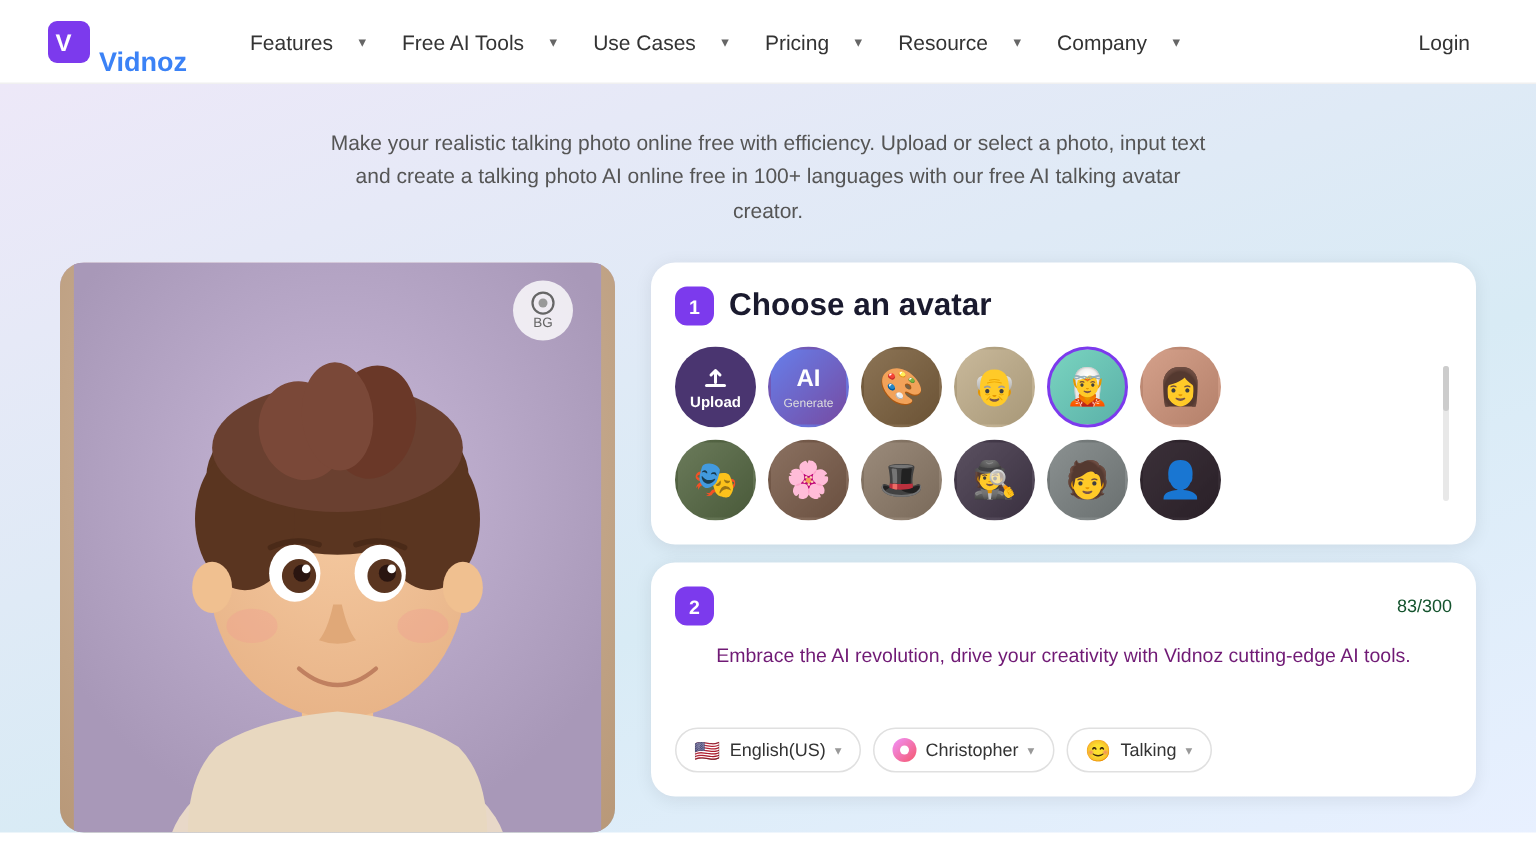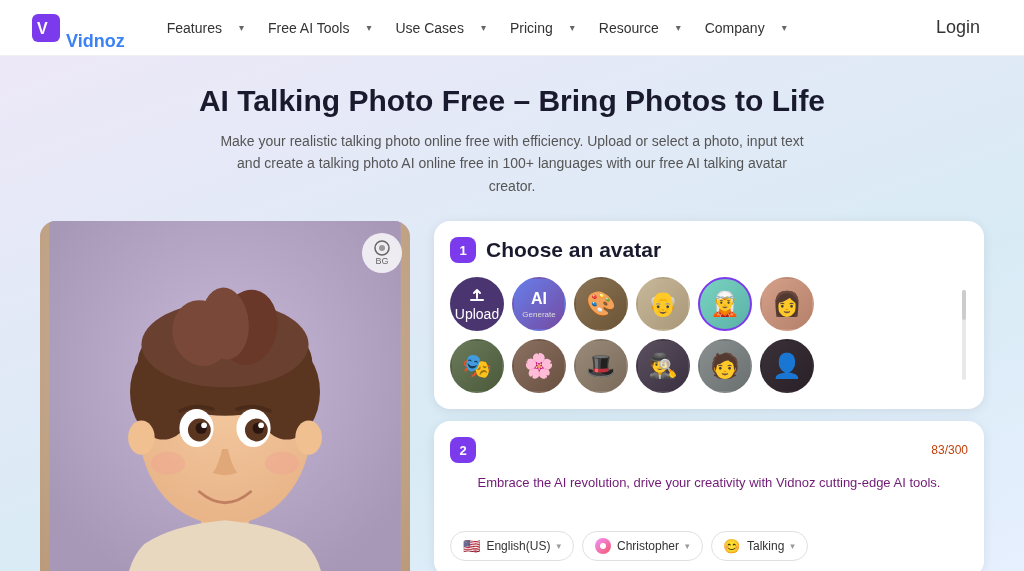--- a/index.html
+++ b/index.html
@@ -10,21 +10,21 @@
       display: flex; align-items: center; padding: 0 32px; height: 56px;
       border-bottom: 1px solid #f0f0f0; background: #fff; position: relative; z-index: 10;
     }
     .logo { display: flex; align-items: center; gap: 6px; margin-right: 32px; text-decoration: none; }
     .logo-icon { width: 28px; height: 28px; }
     .logo-text { font-size: 18px; font-weight: 700; color: #3b82f6; margin-top: 28px; }
     .nav-links { display: flex; align-items: center; gap: 4px; flex: 1; }
     .nav-item { display: flex; align-items: center; gap: 17px; padding: 6px 10px; font-size: 14px; color: #333; cursor: pointer; white-space: nowrap; }
     .chevron { font-size: 10px; color: #666; }
     .nav-actions { display: flex; align-items: center; gap: 12px; }
-    .btn-login { font-size: 18px; color: #333; cursor: pointer; padding: 6px 12px; }
+    .btn-login { font-size: 14px; color: #333; cursor: pointer; padding: 6px 12px; }
     .btn-create { background: #7c3aed; color: #fff; border: none; border-radius: 24px; padding: 8px 18px; font-size: 14px; cursor: pointer; display: flex; align-items: center; gap: 6px; white-space: nowrap; }
 
     
     .hero { background: linear-gradient(135deg, #e8e0f8 0%, #d8eef8 50%, #f0f4ff 100%); padding: 28px 40px 0; text-align: center; }
     .hero h1 { font-size: 30px; font-weight: 800; color: #1a1a2e; margin-bottom: 12px; }
     .hero p { font-size: 14px; color: #555; max-width: 600px; margin: 0 auto 24px; line-height: 1.6; }
 
     
     .content-row { display: flex; gap: 24px; align-items: flex-start; }
 
@@ -32,40 +32,40 @@
     .avatar-preview {
       width: 370px; min-width: 370px; height: 380px; border-radius: 16px; overflow: hidden;
       background: linear-gradient(160deg, #c8b8e8 0%, #b8d4e8 100%);
       position: relative; flex-shrink: 0;
     }
     .avatar-img-placeholder {
       width: 100%; height: 100%;
       background: radial-gradient(ellipse at 50% 30%, #e8d8c8 0%, #d4b8a0 30%, #c4a88c 60%, #b89878 100%);
       position: relative; overflow: hidden;
     }
-    .bg-btn { position: absolute; top: 12px; right: 8px; background: rgba(255,255,255,0.8); border-radius: 50%; width: 40px; height: 40px; display: flex; align-items: center; justify-content: center; font-size: 10px; color: #666; flex-direction: column; cursor: pointer; }
+    .bg-btn { position: absolute; top: 12px; right: 28px; background: rgba(255,255,255,0.8); border-radius: 50%; width: 40px; height: 40px; display: flex; align-items: center; justify-content: center; font-size: 10px; color: #666; flex-direction: column; cursor: pointer; }
 
     
     .right-panel { flex: 1; display: flex; flex-direction: column; gap: 12px; }
 
     
     .step-card { background: #fff; border-radius: 16px; padding: 16px; box-shadow: 0 2px 12px rgba(0,0,0,0.08); }
     .step-header { display: flex; align-items: center; gap: 10px; margin-bottom: 14px; }
     .step-num { width: 26px; height: 26px; background: #7c3aed; color: #fff; border-radius: 8px; display: flex; align-items: center; justify-content: center; font-size: 13px; font-weight: 700; flex-shrink: 0; }
     .step-title { font-size: 21px; font-weight: 600; color: #1a1a2e; }
     .avatar-item { width: 54px; height: 54px; border-radius: 50%; overflow: hidden; cursor: pointer; border: 2px solid transparent; flex-shrink: 0; }
     .avatar-item.active { border-color: #7c3aed; }
     .avatar-upload { background: #4a3570; display: flex; flex-direction: column; align-items: center; justify-content: center; gap: 2px; }
-    .avatar-upload-text { color: #fff; font-size: 14px; font-weight: 400; }
+    .avatar-upload-text { color: #fff; font-size: 10px; font-weight: 700; }
     .avatar-ai { background: linear-gradient(135deg, #667eea, #764ba2); display: flex; flex-direction: column; align-items: center; justify-content: center; gap: 2px; }
     .avatar-row { display: flex; gap: 8px; }
 
     
     .step2-header { display: flex; align-items: center; justify-content: space-between; margin-bottom: 10px; }
-    .char-count { font-size: 12px; color: #c2410c; margin-left: 24px; }
+    .char-count { font-size: 12px; color: #14532d; margin-left: 24px; }
     .speech-text { font-size: 13px; color: #701a75; line-height: 1.5; min-height: 48px; }
 
     
     .dropdowns-row { display: flex; gap: 8px; margin-top: 10px; }
     .dropdown-item { display: flex; align-items: center; gap: 6px; border: 1px solid #e0e0e0; border-radius: 20px; padding: 6px 12px; font-size: 12px; color: #333; cursor: pointer; background: #fff; }
     .dropdown-item .flag { font-size: 14px; }
     .dropdown-caret { margin-left: auto; font-size: 9px; color: #999; }
 
     
     .hero-bg { background: linear-gradient(160deg, #ede8f8 0%, #d8ebf5 60%, #e8f0ff 100%); }
@@ -119,21 +119,20 @@
       <span>Company</span>
       <span class="chevron">▾</span>
     </div>
   </div>
   <div class="nav-actions">
     <span class="btn-login">Login</span>
   </div>
 </nav>
 
 <div class="hero hero-bg">
-  <h1>AI Talking Photo Free – Bring Photos to Life</h1>
   <p>Make your realistic talking photo online free with efficiency. Upload or select a photo, input text and create a talking photo AI online free in 100+ languages with our free AI talking avatar creator.</p>
 
   <div class="content-row">
 
     <div class="avatar-preview">
 
       <div class="avatar-img-placeholder">
         <svg viewBox="0 0 370 400" style="position:absolute;bottom:0;left:0;width:100%;height:100%;">
 
           <defs>

